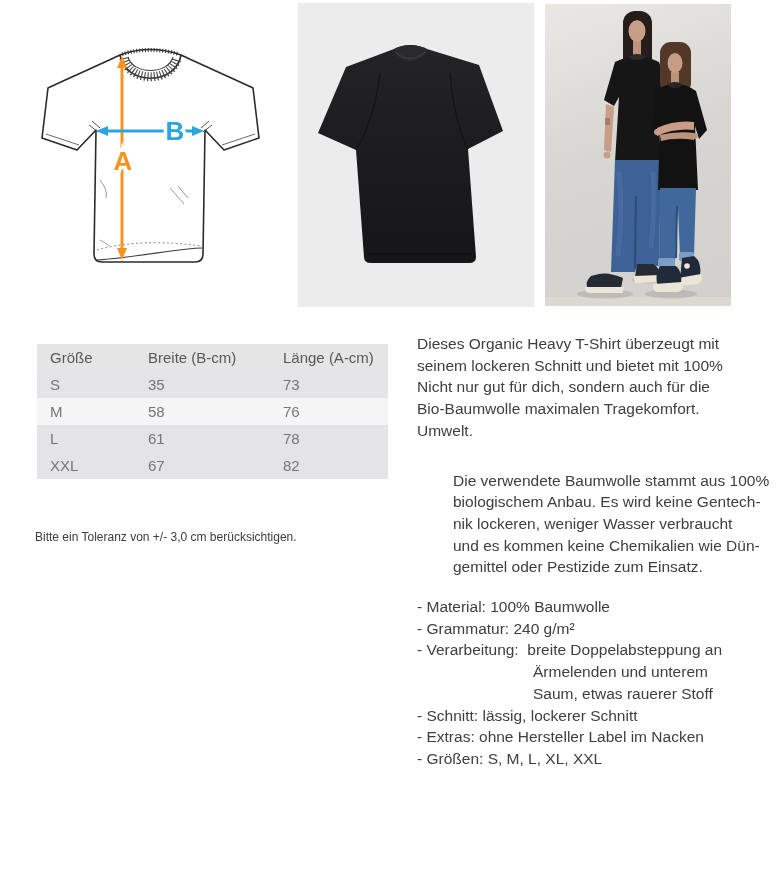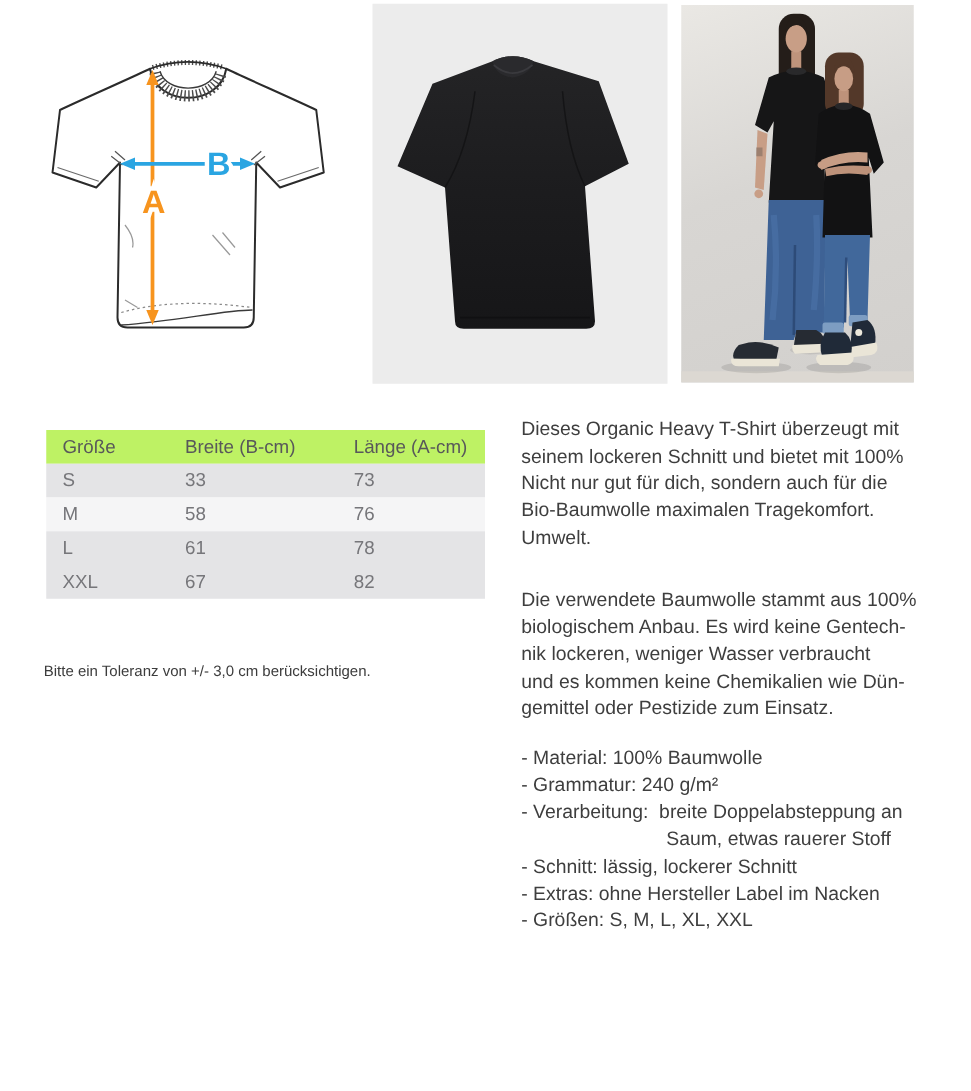--- a/index.html
+++ b/index.html
@@ -9,30 +9,30 @@
   }
   
   .diagram-wrap { position:absolute; left:40px; top:42px; width:222px; height:252px; }
   .product-photo { position:absolute; left:298px; top:3px; width:236px; height:304px; background:#ececec; }
   .models-photo { position:absolute; left:545px; top:4px; width:186px; height:302px;
                   background:linear-gradient(160deg,#eae8e4 0%,#d8d6d3 45%,#d2d0cd 100%); }
   
   .size-table { position:absolute; left:37px; top:344px; width:351px; font-size:15px; }
   .t-row { display:grid; grid-template-columns:98px 135px 1fr; height:27px; align-items:center; }
   .t-row > div { padding-left:13px; white-space:pre; }
-  .t-head { background:#bef264; color:#58585a; }
+  .t-head { background:#e5e5e5; color:#58585a; }
   .r-odd  { background:#e4e4e6; color:#76767a; }
   .r-even { background:#f5f5f6; color:#76767a; }
   
   .note { position:absolute; left:35px; top:530px; font-size:12px; color:#3c3c3c; white-space:pre; }
   
   .desc { position:absolute; left:417px; top:333px; width:350px;
           font-size:15.5px; line-height:21.7px; color:#3e3e3e; }
   .desc .line { white-space:pre; }
-  .p2 { margin-top:28px; }
+  .p2 { margin-top:28px;margin-left:36px; }
   .specs { margin-top:18px; }
   .cont { padding-left:116px; }
 </style>
 </head>
 <body>
 
 <div class="canvas">
 
   <div class="diagram-wrap">
     <svg width="222" height="252" viewBox="0 0 222 252">
@@ -141,21 +141,21 @@
   </div>
 
   <div class="size-table">
     <div class="t-row t-head">
       <div>Größe</div>
       <div>Breite (B-cm)</div>
       <div>Länge (A-cm)</div>
     </div>
     <div class="t-row r-odd">
       <div>S</div>
-      <div>33</div>
+      <div>35</div>
       <div>73</div>
     </div>
     <div class="t-row r-even">
       <div>M</div>
       <div>58</div>
       <div>76</div>
     </div>
     <div class="t-row r-odd">
       <div>L</div>
       <div>61</div>
@@ -182,20 +182,21 @@
       <div class="line">Die verwendete Baumwolle stammt aus 100%</div>
       <div class="line">biologischem Anbau. Es wird keine Gentech-</div>
       <div class="line">nik lockeren, weniger Wasser verbraucht</div>
       <div class="line">und es kommen keine Chemikalien wie Dün-</div>
       <div class="line">gemittel oder Pestizide zum Einsatz.</div>
     </div>
     <div class="specs">
       <div class="line">- Material: 100% Baumwolle</div>
       <div class="line">- Grammatur: 240 g/m²</div>
       <div class="line">- Verarbeitung:  breite Doppelabsteppung an</div>
+      <div class="line cont">Ärmelenden und unterem</div>
       <div class="line cont">Saum, etwas rauerer Stoff</div>
       <div class="line">- Schnitt: lässig, lockerer Schnitt</div>
       <div class="line">- Extras: ohne Hersteller Label im Nacken</div>
       <div class="line">- Größen: S, M, L, XL, XXL</div>
     </div>
   </div>
 
 </div>
 
 </body></html>

